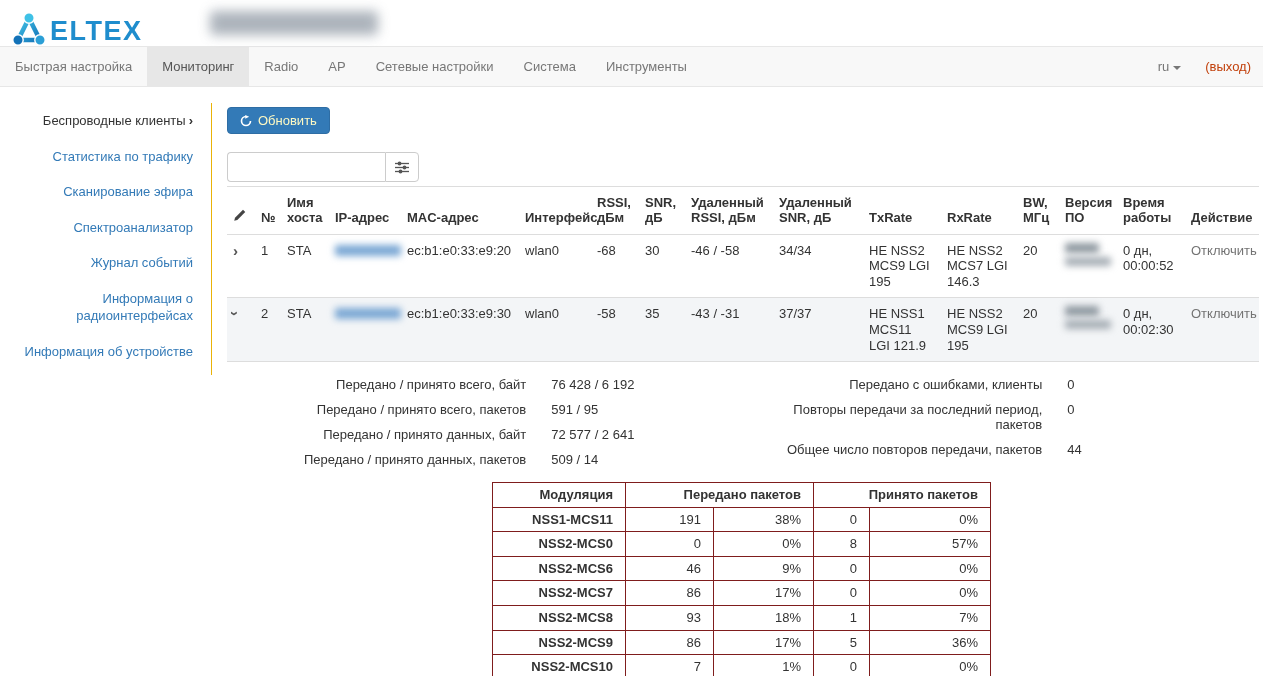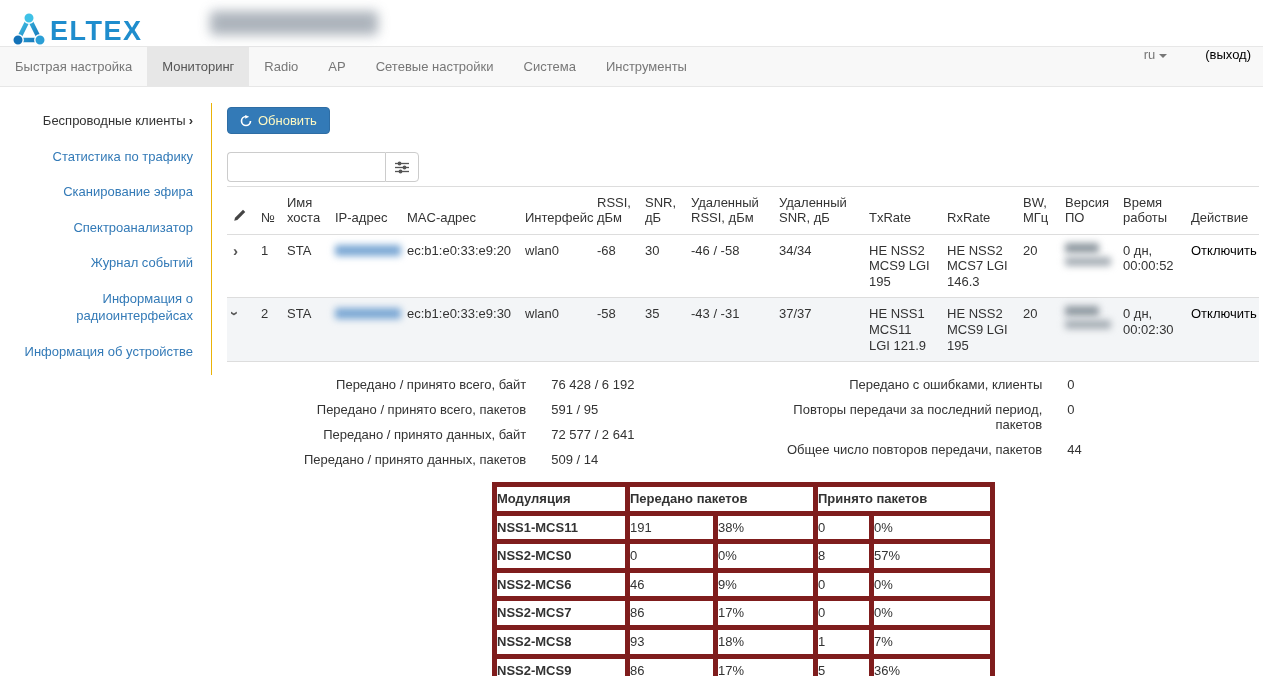--- a/index.html
+++ b/index.html
@@ -9,64 +9,64 @@
 
   
   .app-header { height:46px; display:flex; align-items:center; padding:0 10px; background:#fff; }
   .logo { display:flex; align-items:center;margin-top:12px; }
   .redacted-title { width:168px; height:24px; margin-left:48px; background:#98a1ab; border-radius:4px; filter:blur(6px); opacity:.8; }
 
   
   .main-nav { height:41px; background:#f8f8f8; border-top:1px solid #e7e7e7; border-bottom:1px solid #e7e7e7; display:flex; align-items:stretch; font-size:13px; }
   .tab { display:flex; align-items:center; padding:0 15px; color:#777; cursor:pointer; text-decoration:none; }
   .tab.active { background:#e7e7e7; color:#555; }
-  .nav-right { margin-left:auto; display:flex; gap:38px; padding-right:12px; }
+  .nav-right { margin-left:auto; display:flex; align-items:center; gap:24px; padding-right:12px; }
   .lang { color:#777; cursor:pointer; }
   .caret { display:inline-block; margin-left:4px; vertical-align:middle; border-top:4px solid #777; border-left:4px solid transparent; border-right:4px solid transparent; }
-  .logout { color:#000000; text-decoration:none; cursor:pointer; }
+  .logout { color:#c2410c; text-decoration:none; cursor:pointer; }
 
   
   .body-wrap { display:flex; }
   .sidebar { width:212px; flex:none; padding-top:16px; }
   .sidebar-list { border-right:1px solid #eab308; padding-bottom:6px; }
   .sidebar-item { display:block; text-align:right; padding:9px 18px; color:#337ab7; font-size:13px; text-decoration:none; line-height:1.35; cursor:pointer; }
   .sidebar-item.active { color:#333; cursor:default; }
   .side-chev { font-weight:bold; color:#333; margin-left:3px; }
   .content { flex:1; min-width:0; padding:20px 4px 0 15px; }
 
   
   .btn-refresh { display:inline-flex; align-items:center; gap:6px; background:#337ab7; border:1px solid #2e6da4; color:#fef9c3; font-size:13px; padding:5px 12px; border-radius:4px; cursor:pointer; font-family:inherit; }
   .search-group { display:flex; margin-top:18px; }
   .search-input { width:158px; height:30px; border:1px solid #ccc; border-right:none; border-radius:4px 0 0 4px; padding:0 8px; font-size:13px; font-family:inherit; color:#333; outline:none; }
   .filter-btn { width:34px; height:30px; border:1px solid #ccc; background:#fff; border-radius:0 4px 4px 0; display:flex; align-items:center; justify-content:center; cursor:pointer; }
 
   
   .clients { width:100%; table-layout:fixed; border-collapse:collapse; margin-top:4px; font-size:13px; color:#333; }
-  .clients th { text-align:left; vertical-align:bottom; font-weight:normal; padding:8px 6px; border-top:1px solid #ddd; border-bottom:1px solid #ddd; line-height:1.18;margin-top:47px; }
+  .clients th { text-align:left; vertical-align:bottom; font-weight:bold; padding:8px 6px; border-top:1px solid #ddd; border-bottom:1px solid #ddd; line-height:1.18;margin-top:47px; }
   .clients td { vertical-align:top; padding:8px 6px; line-height:1.2; border-bottom:1px solid #ddd; }
   .clients tr.expanded td { background:#f3f5f7; }
   .chev { color:#555; font-size:15px; line-height:1; display:inline-block; cursor:pointer; font-weight:bold; }
   .chev.down { transform:rotate(90deg); }
-  .link { color:#000000; text-decoration:none; cursor:pointer;margin-top:19px; }
+  .link { color:#737373; text-decoration:none; cursor:pointer;margin-top:19px; }
   .nowrap { white-space:nowrap; }
   .redacted { display:inline-block; border-radius:2px; filter:blur(3.5px); }
   .redacted.ip { width:66px; height:11px; background:#7aa7d4; margin-top:2px; }
   .ver-redacted span { display:block; }
   .redacted.ver-a { width:34px; height:10px; background:#8d979f; }
   .redacted.ver-b { width:46px; height:9px; background:#a5adb4; margin-top:4px; }
 
   
   .stats { display:flex; padding:10px 0 6px; font-size:13px; color:#333; }
   .stats-col { flex:1; min-width:0; }
   .stat { display:flex; padding:5px 0; }
   .stat-label { width:58%; flex:none; text-align:right; }
   .stat-value { padding-left:25px; }
 
   .modulation { border-collapse:collapse; table-layout:fixed; font-size:13px; color:#333; margin:4px 0 0 265px; }
-  .modulation th, .modulation td { border:5px solid #7f1d1d; padding:3px 0; text-align:left; line-height:1.35; }
+  .modulation th, .modulation td { border:1px solid #7f1d1d; padding:3px 12px; text-align:right; line-height:1.35; }
   .modulation th { font-weight:bold; }
   .mod-name { font-weight:bold; }
 </style>
 </head>
 <body>
 
 <div class="page">
 
   <header class="app-header">
     <div class="logo">

